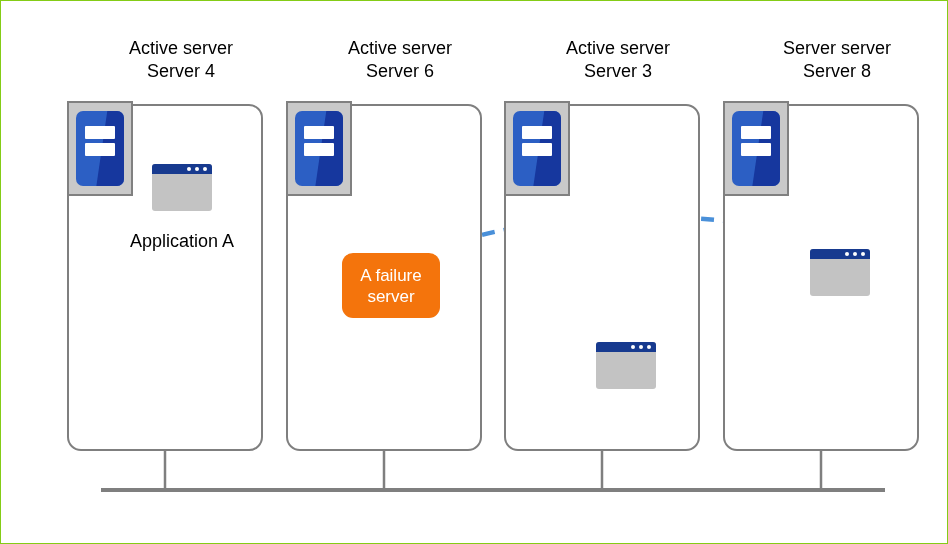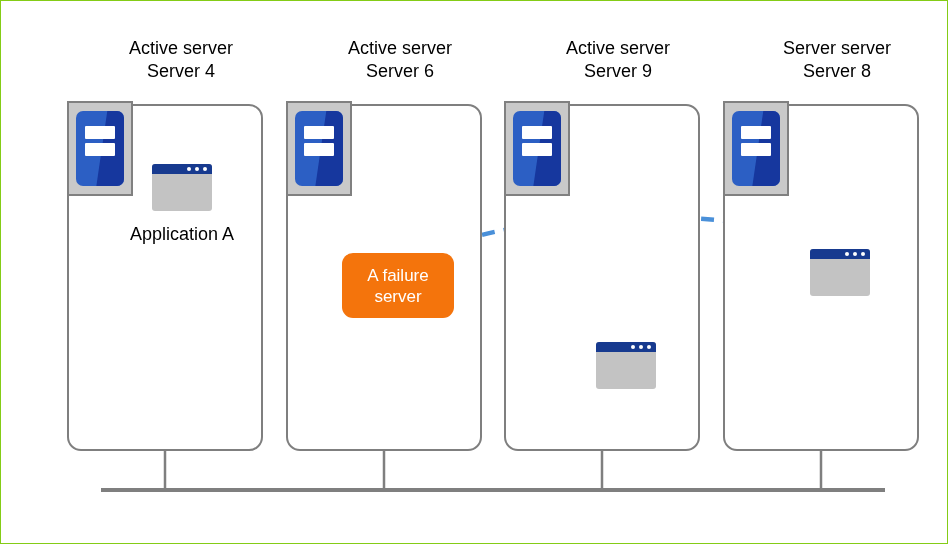--- a/index.html
+++ b/index.html
@@ -115,31 +115,31 @@
     top: 3px;
     width: 4px;
     height: 4px;
     border-radius: 50%;
     background: #ffffff;
   }
   .app-icon .dot.d1 { right: 21px; }
   .app-icon .dot.d2 { right: 13px; }
   .app-icon .dot.d3 { right: 5px; }
   .app-label {
-    margin-top: 13px;
+    margin-top: 20px;
     font-size: 18px;
     color: #000000;
     white-space: nowrap;
   }
 
   .failure-box {
     position: absolute;
     left: 341px;
     top: 252px;
-    width: 112px;
+    width: 98px;
     height: 65px;
     background: #f4740c;
     border-radius: 11px;
     color: #ffffff;
     font-size: 17px;
     line-height: 21px;
     display: flex;
     align-items: center;
     justify-content: center;
     text-align: center;
@@ -210,21 +210,21 @@
         <div class="shade"></div>
         <div class="bar b1"></div>
         <div class="bar b2"></div>
       </div>
     </div>
   </div>
 
   <div class="server-col">
     <div class="server-title" style="left:507px;">
       <span>Active server</span>
-      <span class="line2">Server 9</span>
+      <span class="line2">Server 3</span>
     </div>
     <div class="server-box" style="left:503px;"></div>
     <div class="server-icon" style="left:503px;">
       <div class="chassis">
         <div class="shade"></div>
         <div class="bar b1"></div>
         <div class="bar b2"></div>
       </div>
     </div>
     <div class="app" style="left:569px; top:341px;">

